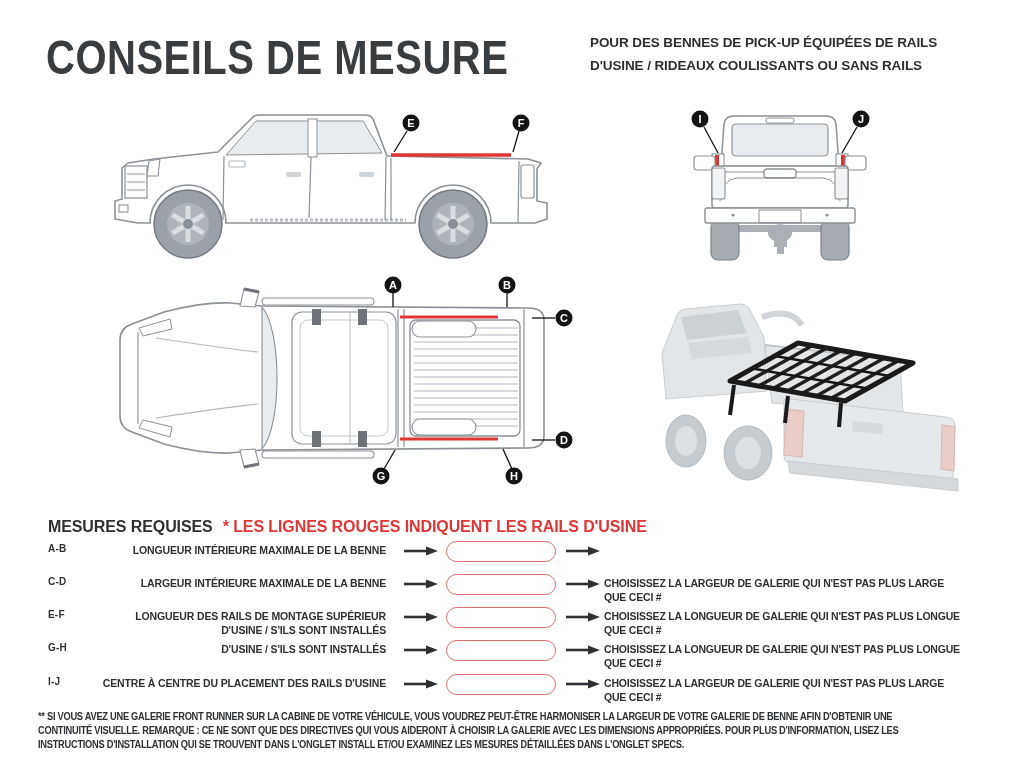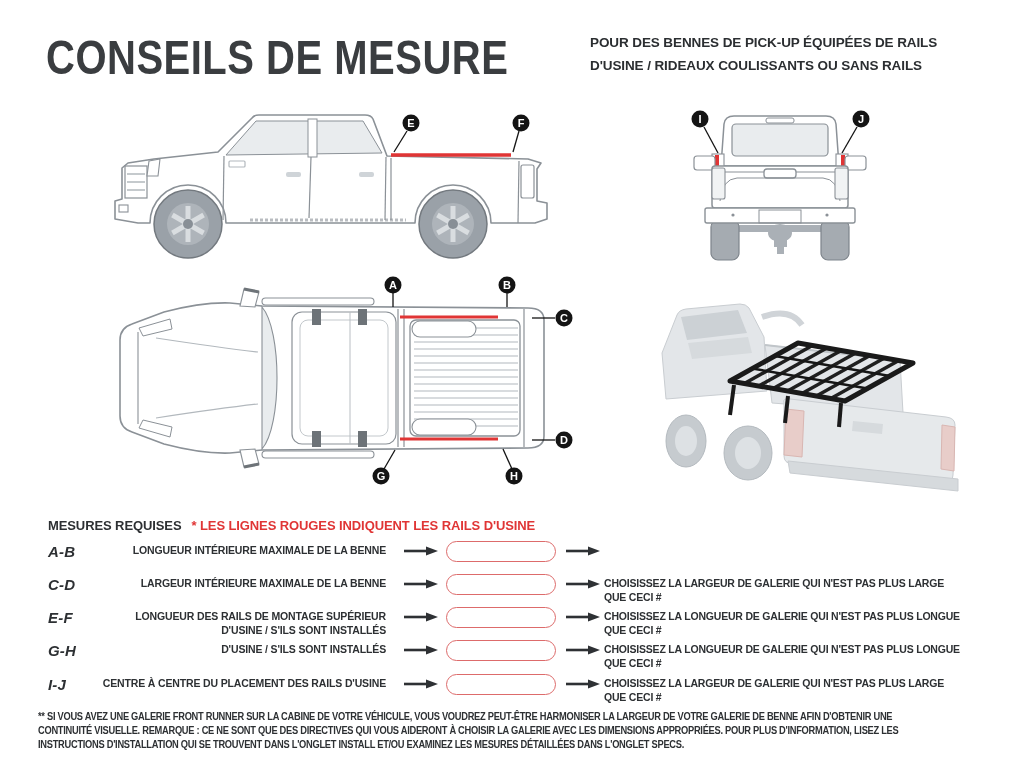--- a/index.html
+++ b/index.html
@@ -15,25 +15,25 @@
   
   svg.illus{position:absolute;overflow:visible;}
   .sv-side{left:98px;top:106px;}
   .sv-rear{left:675px;top:103px;}
   .sv-top{left:112px;top:276px;}
   .sv-3d{left:648px;top:293px;}
   .mk-t{font-family:"Liberation Sans",sans-serif;font-weight:bold;font-size:11px;fill:#ffffff;text-anchor:middle;}
 
   
   .m-head{position:absolute;left:48px;top:518px;display:flex;gap:10px;align-items:baseline;}
-  .m-head .mh{font-size:13px;font-weight:bold;color:#2d3033;letter-spacing:-.1px;}
-  .m-head .legend{font-size:13px;font-weight:bold;color:#e03535;letter-spacing:-.1px;}
+  .m-head .mh{font-size:16px;font-weight:bold;color:#2d3033;letter-spacing:-.1px;}
+  .m-head .legend{font-size:16px;font-weight:bold;color:#e03535;letter-spacing:-.1px;}
 
   .m-row{position:absolute;left:48px;width:950px;height:34px;}
-  .m-row .code{position:absolute;left:0;top:0;font-size:15px;font-weight:bold;letter-spacing:.2px;font-style:italic;}
+  .m-row .code{position:absolute;left:0;top:0;font-size:10px;font-weight:bold;letter-spacing:.2px;}
   .m-row .lbl{position:absolute;left:38px;top:0;width:300px;font-size:10.5px;font-weight:bold;
               line-height:14px;letter-spacing:-.15px;text-align:right;}
   .m-row .arr{position:absolute;top:3px;}
   .m-row .arr.a1{left:356px;}
   .m-row .arr.a2{left:518px;}
   .m-row .pill{position:absolute;left:398px;top:-2px;width:110px;height:21px;background:#fff;
                border:1.3px solid #dd6b6b;border-radius:12px;box-sizing:border-box;}
   .m-row .instr{position:absolute;left:556px;top:0;width:400px;font-size:10.5px;font-weight:bold;
                 line-height:14px;letter-spacing:-.2px;}
 

